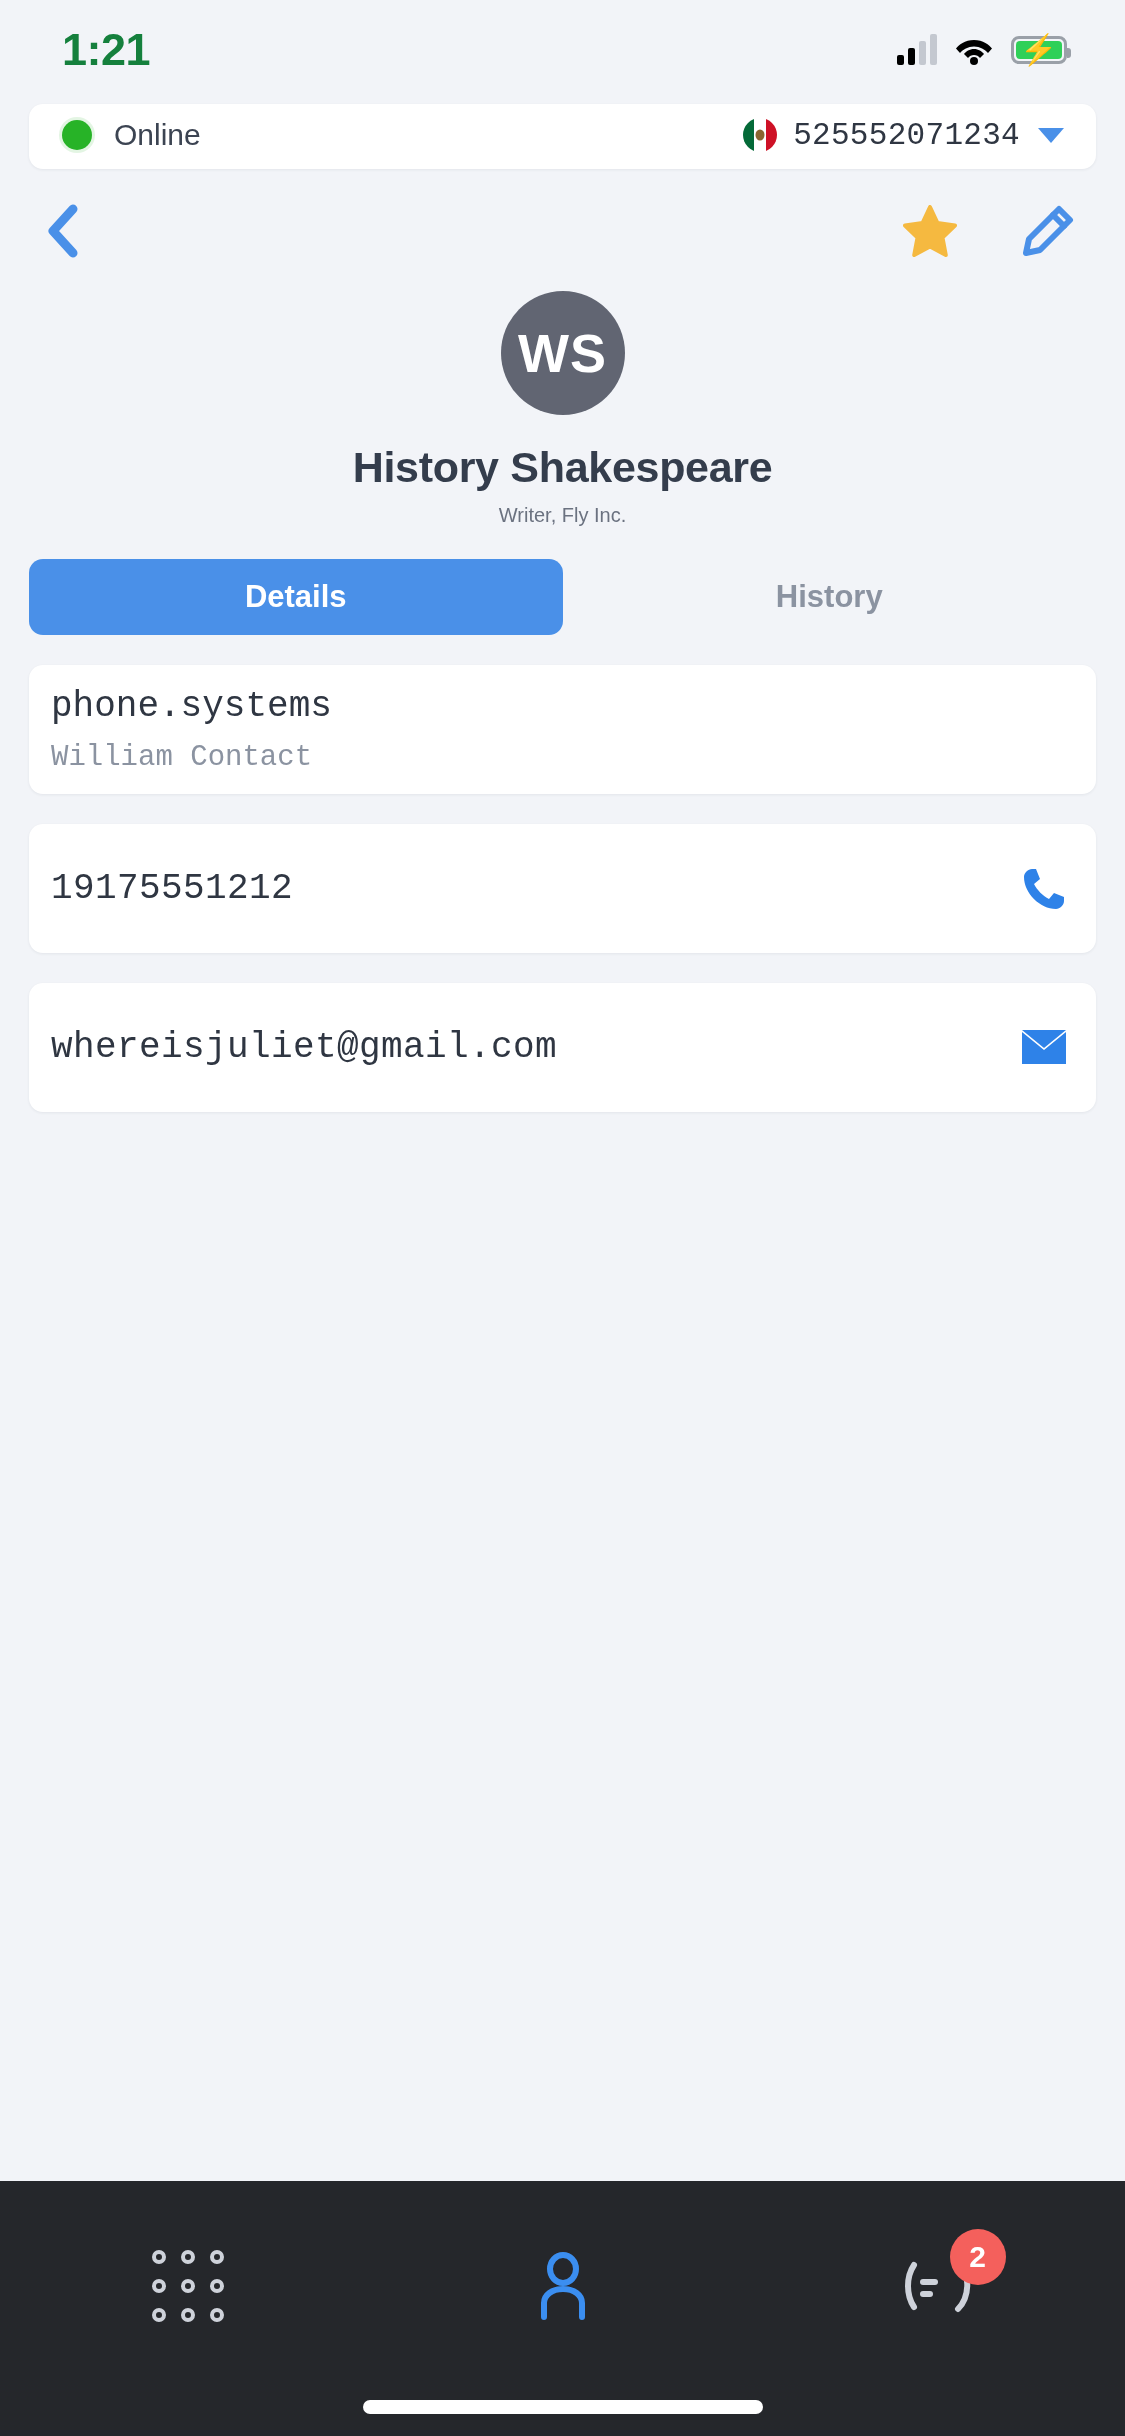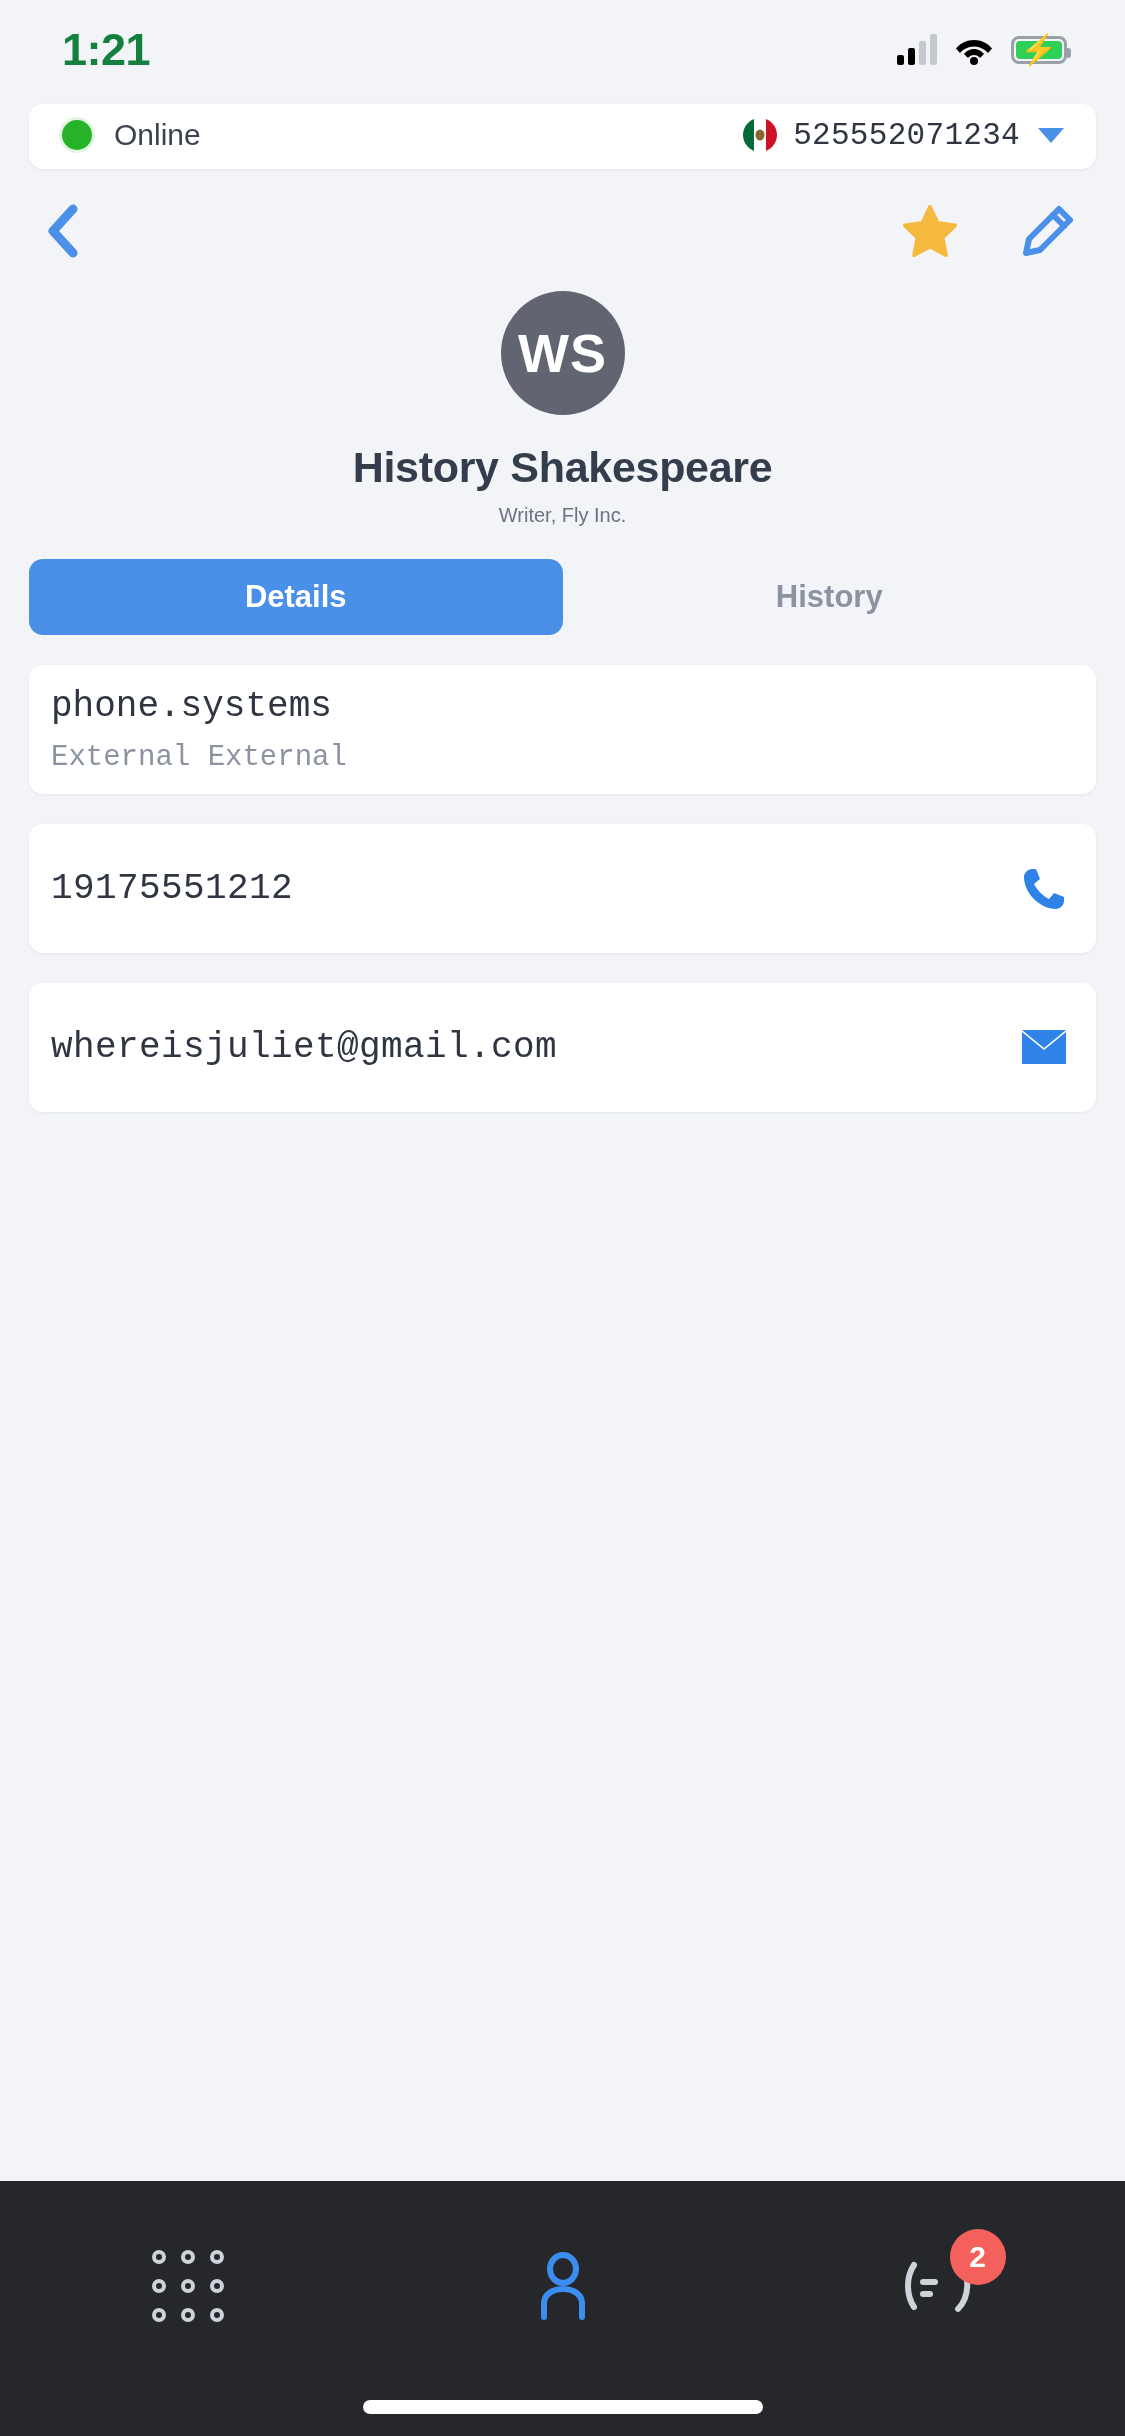--- a/index.html
+++ b/index.html
@@ -263,21 +263,21 @@
 
   <div class="tabs">
     <div class="tab active">Details</div>
     <div class="tab inactive">History</div>
   </div>
 
   <div class="cards">
 
     <div class="card info">
       <div class="card-title">phone.systems</div>
-      <div class="card-sub">External External</div>
+      <div class="card-sub">William Contact</div>
     </div>
 
     <div class="card row">
       <div class="card-value">19175551212</div>
       <div class="card-action">
         <svg width="48" height="48" viewBox="0 0 48 48">
           <path d="M12 4 C8 4 4 8 4 12 C4 28 20 44 36 44 C40 44 44 40 44 36 L44 32 L34 28 L29 34 C23 31 17 25 14 19 L20 14 L16 4 Z" fill="#2E82E8"></path>
         </svg>
       </div>
     </div>

